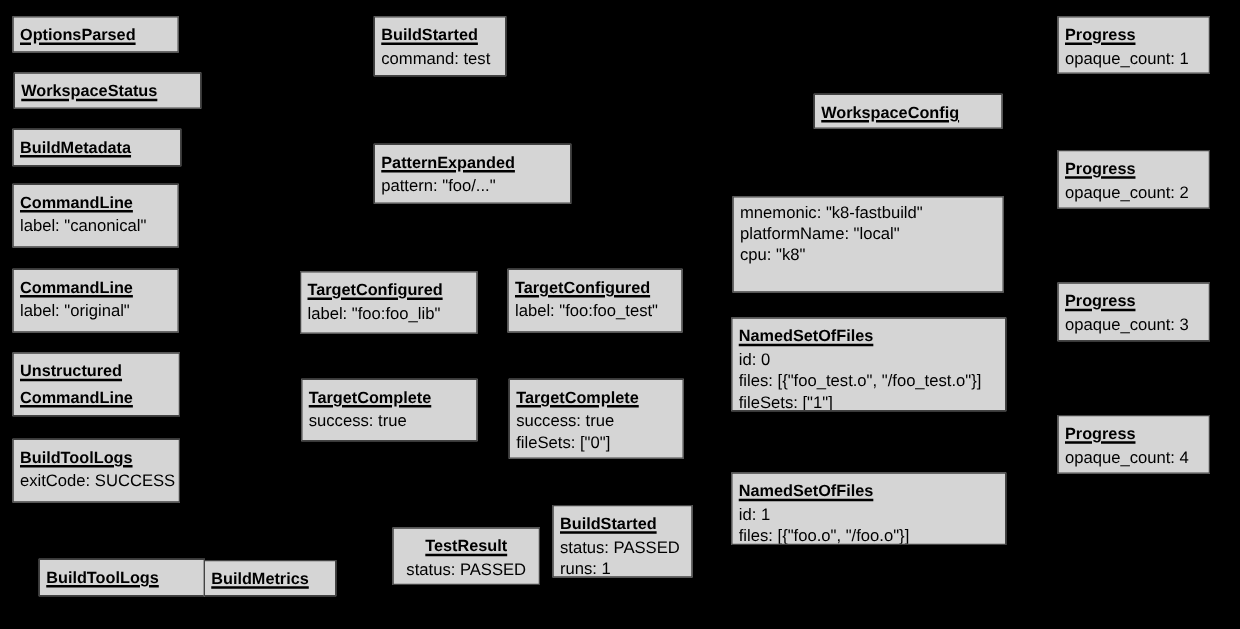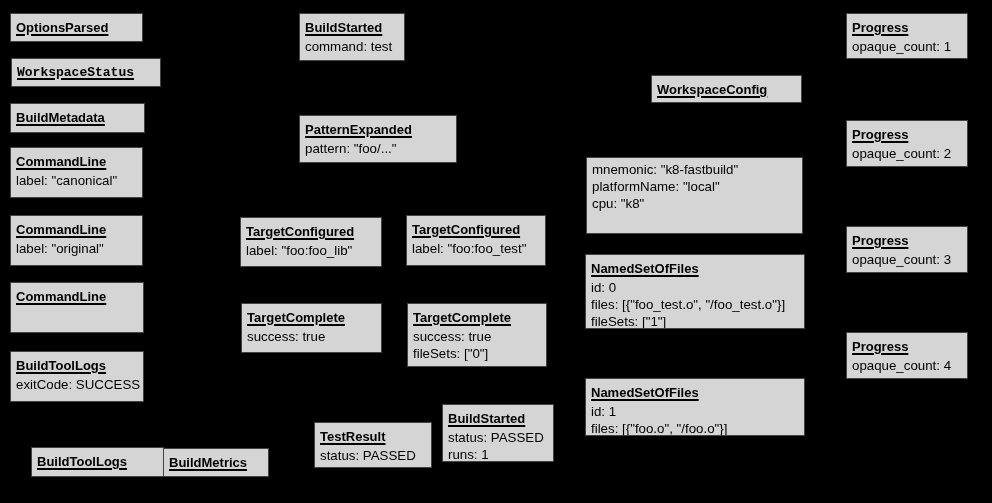--- a/index.html
+++ b/index.html
@@ -42,35 +42,36 @@
     white-space: nowrap;
   }
 </style>
 </head>
 <body>
 
 <div class="canvas" style="background: rgb(0, 0, 0);">
     <div class="node" style="left: 10px; top: 13px; width: 133px; height: 29px; background: rgb(213, 213, 213); border-color: rgb(67, 67, 67); color: rgb(0, 0, 0);">
       <span class="node-title">OptionsParsed</span>
     </div>
-    <div class="node" style="left: 11px; top: 58px; width: 150px; height: 29px; background: rgb(213, 213, 213); border-color: rgb(67, 67, 67); color: rgb(0, 0, 0); font-family: Liberation Mono, monospace;">
+    <div class="node" style="left: 11px; top: 58px; width: 150px; height: 29px; background: rgb(213, 213, 213); border-color: rgb(67, 67, 67); color: rgb(0, 0, 0);">
       <span class="node-title">WorkspaceStatus</span>
     </div>
     <div class="node" style="left: 10px; top: 103px; width: 135px; height: 30px; background: rgb(213, 213, 213); border-color: rgb(67, 67, 67); color: rgb(0, 0, 0);">
       <span class="node-title">BuildMetadata</span>
     </div>
     <div class="node" style="left: 10px; top: 147px; width: 133px; height: 51px; background: rgb(213, 213, 213); border-color: rgb(67, 67, 67); color: rgb(0, 0, 0);">
       <span class="node-title">CommandLine</span>
       <span class="node-detail">label: "canonical"</span>
     </div>
     <div class="node" style="left: 10px; top: 215px; width: 133px; height: 51px; background: rgb(213, 213, 213); border-color: rgb(67, 67, 67); color: rgb(0, 0, 0);">
       <span class="node-title">CommandLine</span>
       <span class="node-detail">label: "original"</span>
     </div>
     <div class="node" style="left: 10px; top: 282px; width: 134px; height: 51px; background: rgb(213, 213, 213); border-color: rgb(67, 67, 67); color: rgb(0, 0, 0);">
+      <span class="node-title">Unstructured</span>
       <span class="node-title">CommandLine</span>
     </div>
     <div class="node" style="left: 10px; top: 351px; width: 134px; height: 51px; background: rgb(213, 213, 213); border-color: rgb(67, 67, 67); color: rgb(0, 0, 0);">
       <span class="node-title">BuildToolLogs</span>
       <span class="node-detail">exitCode: SUCCESS</span>
     </div>
     <div class="node" style="left: 10px; top: 447px; width: 133px; height: 30px; background: rgb(213, 213, 213); border-color: rgb(67, 67, 67); color: rgb(0, 0, 0); margin-left: 21px;">
       <span class="node-title">BuildToolLogs</span>
     </div>
     <div class="node" style="left: 299px; top: 13px; width: 106px; height: 48px; background: rgb(213, 213, 213); border-color: rgb(67, 67, 67); color: rgb(0, 0, 0);">
@@ -82,21 +83,21 @@
       <span class="node-detail">pattern: "foo/..."</span>
     </div>
     <div class="node" style="left: 240px; top: 217px; width: 142px; height: 50px; background: rgb(213, 213, 213); border-color: rgb(67, 67, 67); color: rgb(0, 0, 0);">
       <span class="node-title">TargetConfigured</span>
       <span class="node-detail">label: "foo:foo_lib"</span>
     </div>
     <div class="node" style="left: 241px; top: 303px; width: 141px; height: 50px; background: rgb(213, 213, 213); border-color: rgb(67, 67, 67); color: rgb(0, 0, 0);">
       <span class="node-title">TargetComplete</span>
       <span class="node-detail">success: true</span>
     </div>
-    <div class="node" style="left: 314px; top: 422px; width: 118px; height: 46px; background: rgb(213, 213, 213); border-color: rgb(67, 67, 67); color: rgb(0, 0, 0);">
+    <div class="node" style="left: 314px; top: 422px; width: 118px; height: 46px; background: rgb(213, 213, 213); border-color: rgb(67, 67, 67); color: rgb(0, 0, 0); text-align: center;">
       <span class="node-title">TestResult</span>
       <span class="node-detail">status: PASSED</span>
     </div>
     <div class="node" style="left: 163px; top: 448px; width: 106px; height: 29px; background: rgb(213, 213, 213); border-color: rgb(67, 67, 67); color: rgb(0, 0, 0);">
       <span class="node-title">BuildMetrics</span>
     </div>
     <div class="node" style="left: 406px; top: 215px; width: 140px; height: 51px; background: rgb(213, 213, 213); border-color: rgb(67, 67, 67); color: rgb(0, 0, 0);">
       <span class="node-title">TargetConfigured</span>
       <span class="node-detail">label: "foo:foo_test"</span>
     </div>

